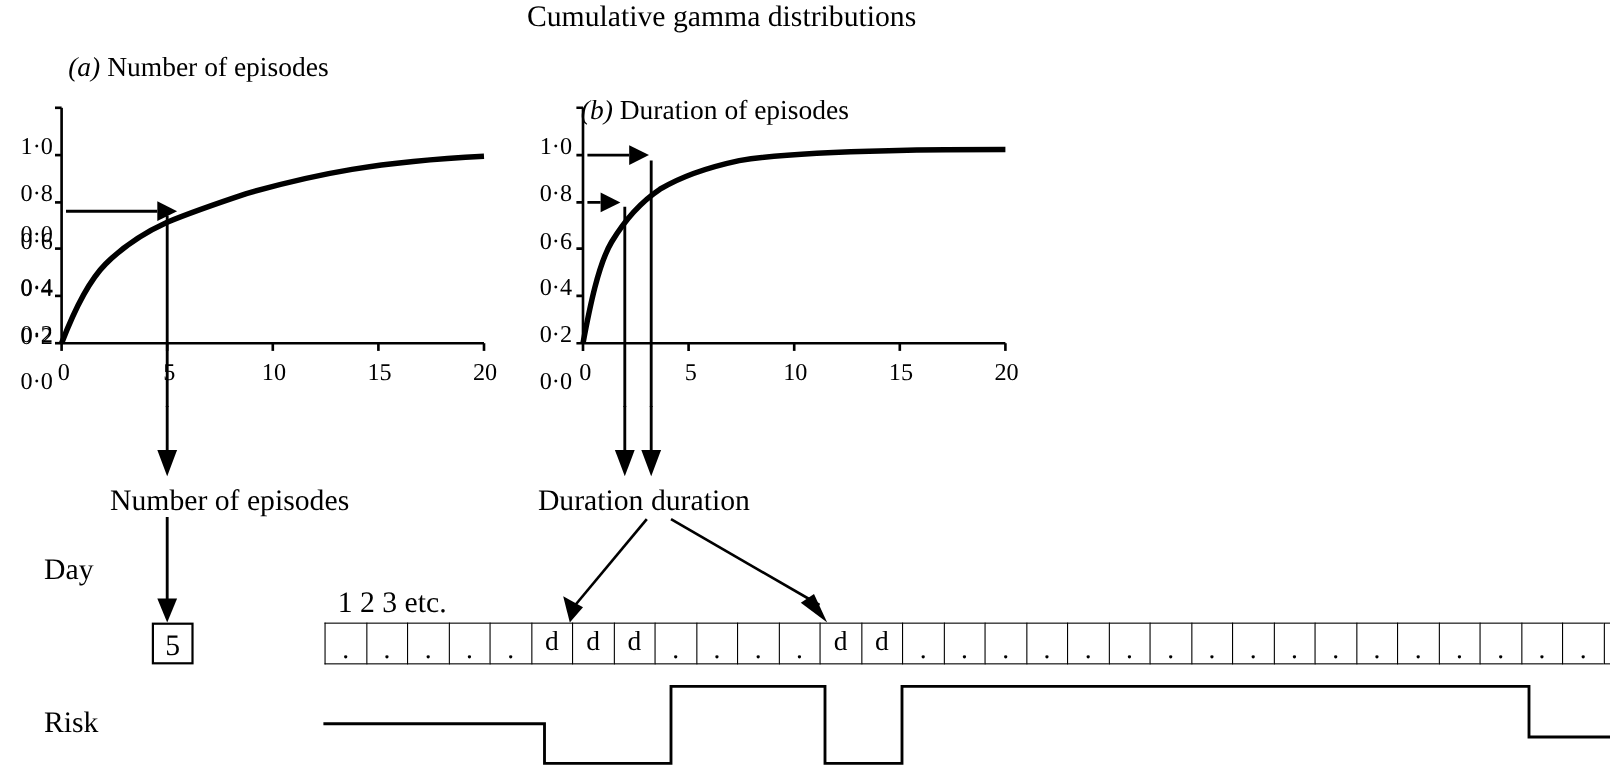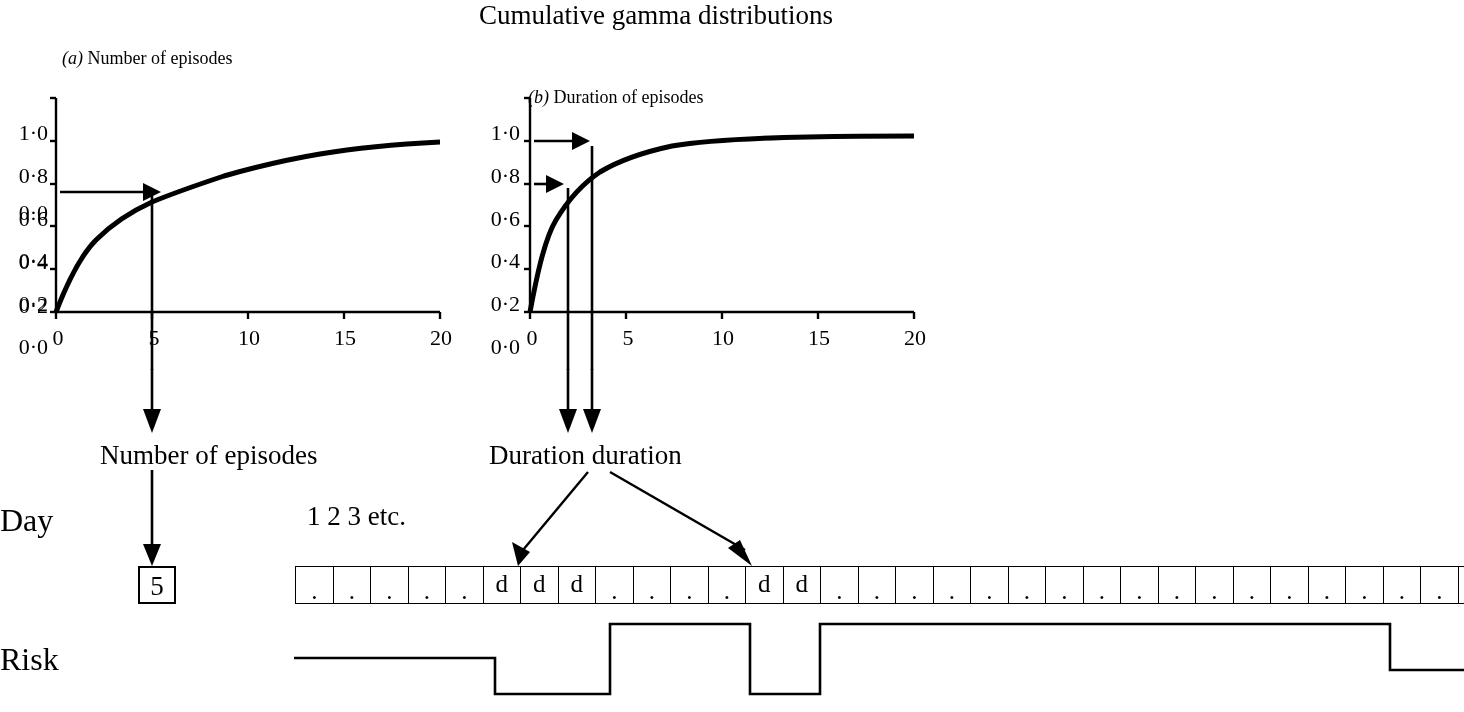--- a/index.html
+++ b/index.html
@@ -10,33 +10,33 @@
     color:#000000;
     position:relative;
     overflow:hidden;
   }
   .abs { position:absolute; }
   #title {
     top:0px; left:0; width:1312px;
     text-align:center;
     font-size:27px;
   }
-  .panel-title { font-size:18px; white-space:nowrap; }
+  .panel-title { font-size:25px; white-space:nowrap; }
   #panel-a-title { top:48px; left:62px; }
   #panel-b-title { top:48px; left:528px;margin-top:39px; }
   .ital { font-style:italic; }
   .axis-num { font-size:22px; position:absolute; white-space:nowrap; }
   .ylab { text-align:right;margin-top:34px; }
   svg { display:block; }
-  .side-label { font-size:32px; position:absolute; white-space:nowrap; }
+  .side-label { font-size:27px; position:absolute; white-space:nowrap;padding-left:40px; }
   #day-label { top:502px; left:0px; }
   #risk-label { top:641px; left:0px; }
   #num-ep-label { top:440px; left:100px; font-size:27px; }
   #ep-dur-label { top:440px; left:489px; font-size:27px; }
-  #daynums { top:501px; left:307px; font-size:27px; letter-spacing:0px; }
+  #daynums { top:532px; left:307px; font-size:27px; letter-spacing:0px; }
   #box5 {
     top:566px; left:138px; width:38px; height:38px;
     border:2px solid #000; box-sizing:border-box;
     font-size:27px; text-align:center; line-height:36px;
   }
   #cells { top:566px; left:295px; display:flex; }
   .cell {
     width:37.5px; height:38px;
     border:1.6px solid #000;
     border-right:none;

